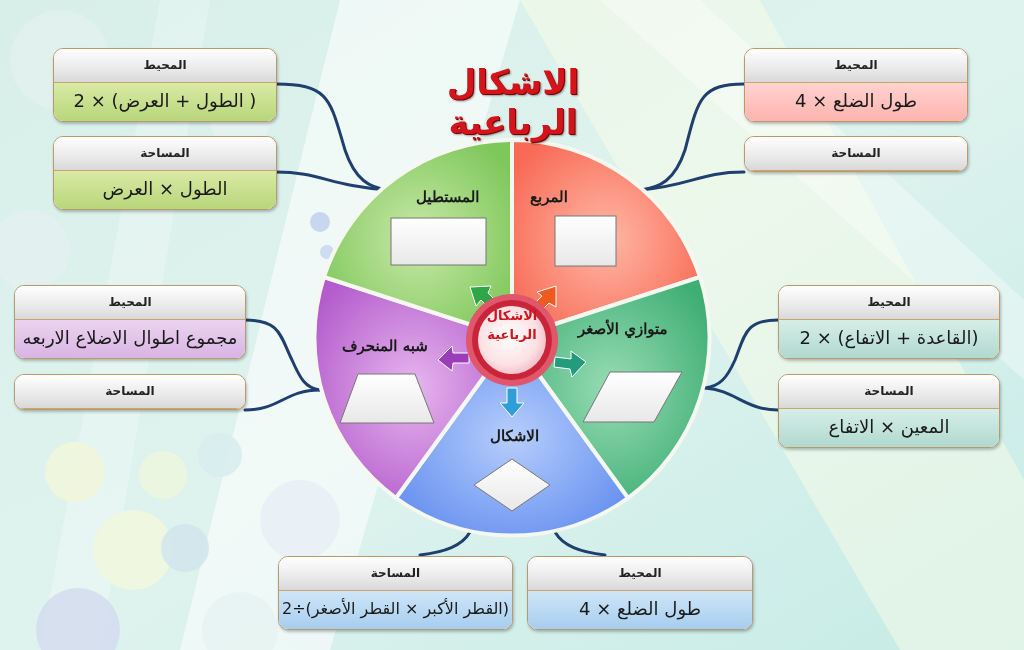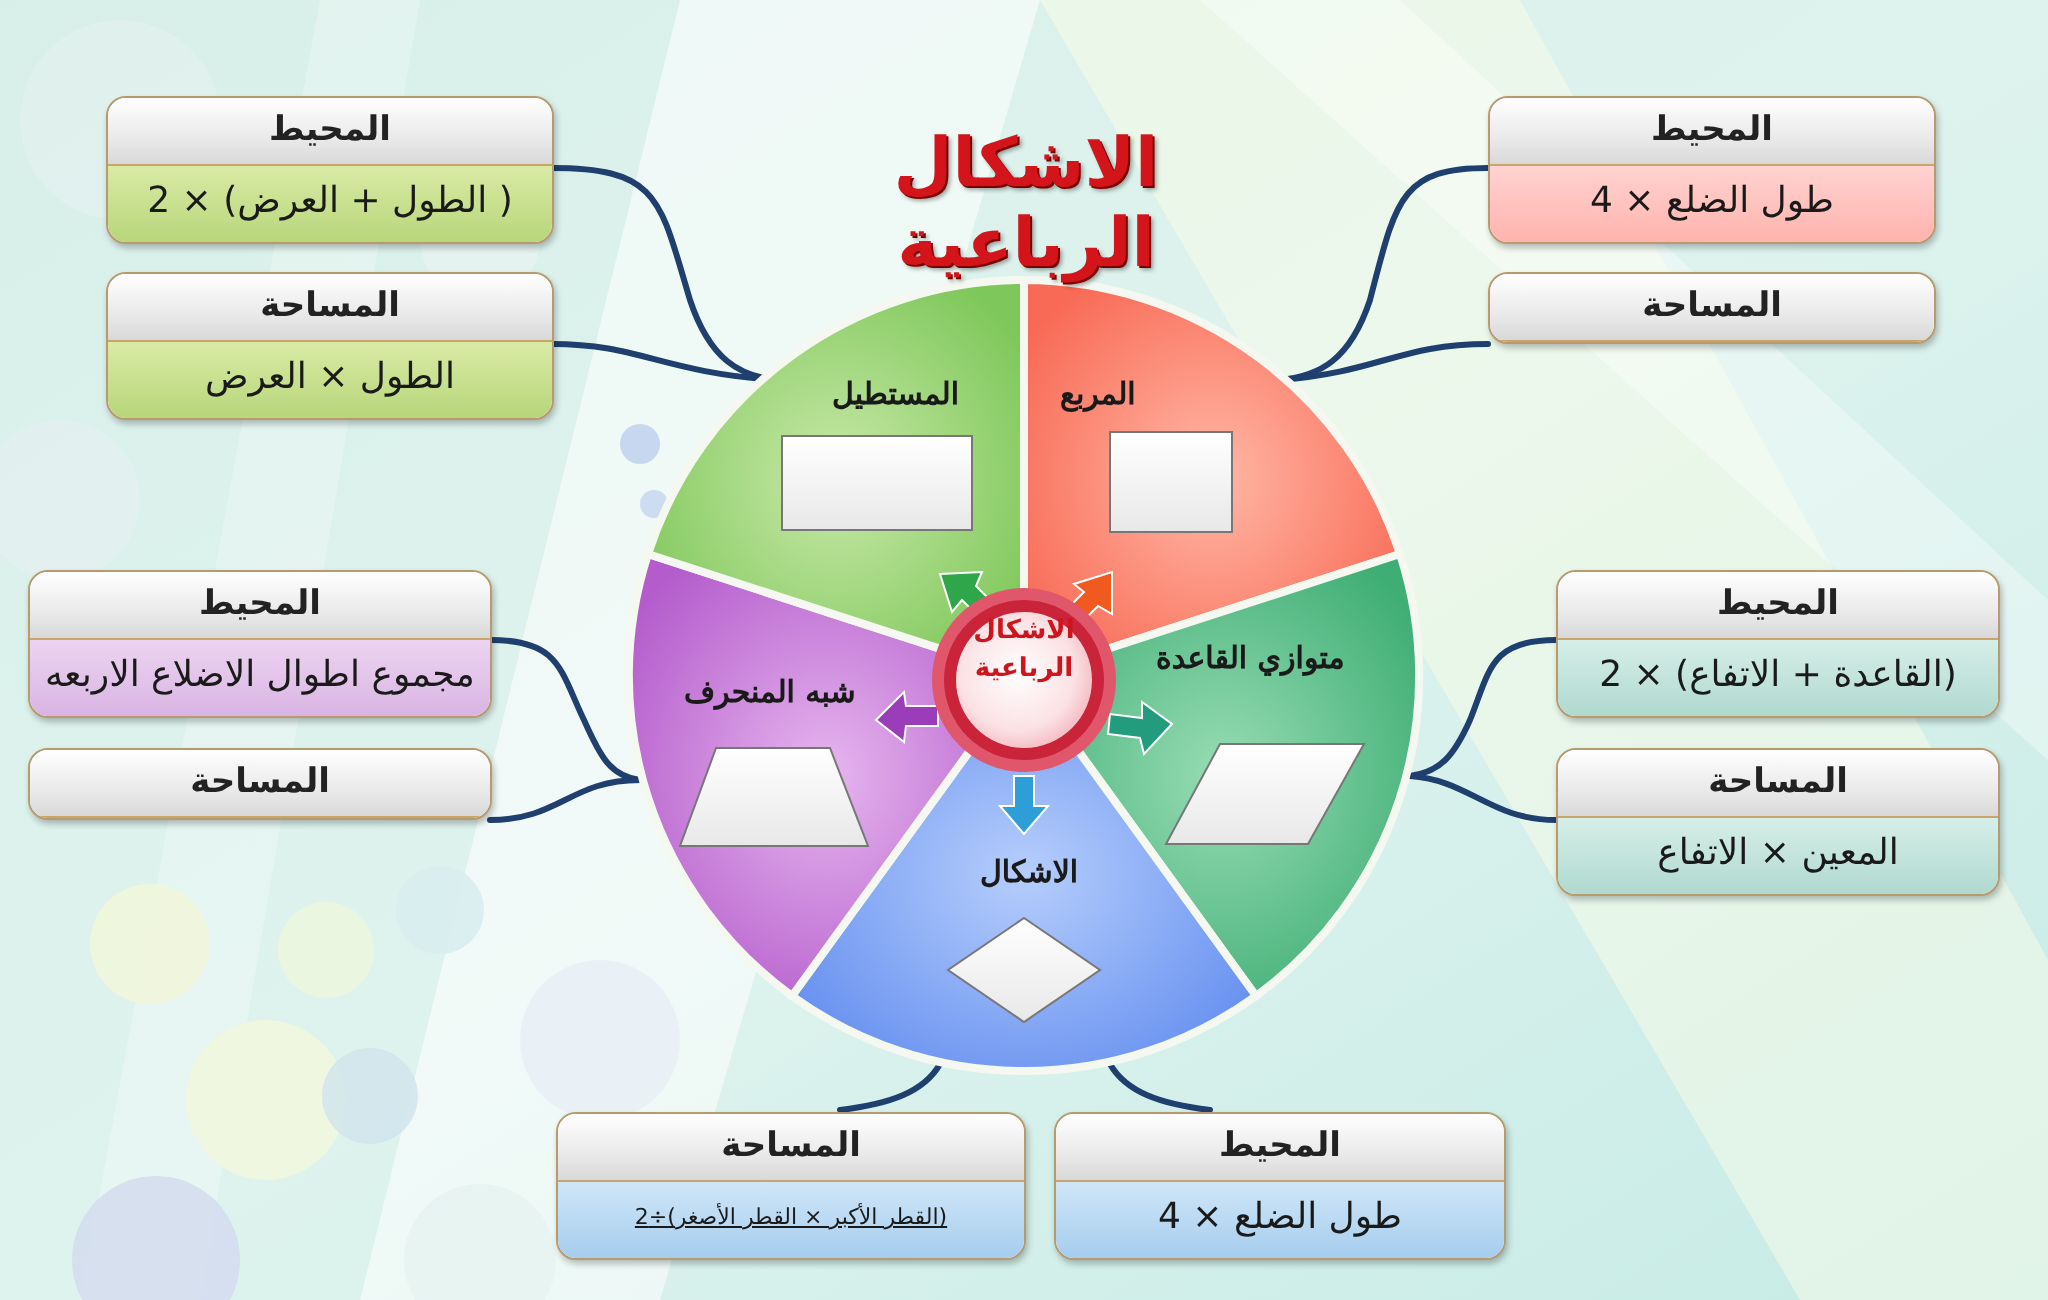--- a/index.html
+++ b/index.html
@@ -3,21 +3,21 @@
 <meta charset="utf-8">
 <style>
   html, body { margin:0; padding:0; }
   body { width:1024px; height:650px; overflow:hidden; position:relative;
     font-family: "DejaVu Sans", sans-serif; }
   .bg { position:absolute; inset:0; width:1024px; height:650px; }
   .card { position:absolute; border:1px solid #b89a6e; border-radius:10px;
     overflow:hidden; box-shadow: 1px 2px 3px rgba(0,0,0,0.25); background:#fff; }
   .card-head { height:33px; line-height:33px; text-align:center;
     background: linear-gradient(#ffffff, #e6e6e6 70%, #d8d8d8);
-    border-bottom:1px solid #c9a56a; font-size:17px; font-weight:bold; color:#222; direction:rtl; }
+    border-bottom:1px solid #c9a56a; font-size:12px; font-weight:bold; color:#222; direction:rtl; }
   .card-body { height:38px; line-height:36px; text-align:center; font-size:18px;
     color:#1a1a1a; direction:rtl; }
   .green-body { background: linear-gradient(#d9eaa5, #b8d67a); }
   .red-body { background: linear-gradient(#ffd3d0, #ffb3ae); }
   .purple-body { background: linear-gradient(#ecd4f0, #d9b4e3); }
   .teal-body { background: linear-gradient(#d6eee8, #b0d9cf); }
   .blue-body { background: linear-gradient(#cfe6f8, #a6cdee); }
   .title { position:absolute; left:388px; top:62px; width:250px; text-align:center;
     font-size:34px; font-weight:bold; color:#d4141b; direction:rtl;
     text-shadow: 1px 1px 0 #7a0000, 2px 2px 2px rgba(0,0,0,0.35); letter-spacing:0; }
@@ -137,21 +137,21 @@
 
 <div class="title">الاشكال الرباعية</div>
 
 <div class="hub-text">
   <div>الاشكال</div>
   <div>الرباعية</div>
 </div>
 
 <div class="seg-label" style="left:530px; top:188px;">المربع</div>
 <div class="seg-label" style="left:416px; top:188px;">المستطيل</div>
-<div class="seg-label" style="left:578px; top:320px;">متوازي القاعدة</div>
+<div class="seg-label" style="left:578px; top:320px;">متوازي الأصغر</div>
 <div class="seg-label" style="left:490px; top:427px;">الاشكال</div>
 <div class="seg-label" style="left:342px; top:337px;">شبه المنحرف</div>
 
 <div class="card" style="left:53px; top:48px; width:222px;">
   <div class="card-head">المحيط</div>
   <div class="card-body green-body">( الطول + العرض) × 2</div>
 </div>
 <div class="card" style="left:53px; top:136px; width:222px;">
   <div class="card-head">المساحة</div>
   <div class="card-body green-body">الطول × العرض</div>
@@ -177,18 +177,18 @@
   <div class="card-head">المحيط</div>
   <div class="card-body teal-body">(القاعدة + الاتفاع) × 2</div>
 </div>
 <div class="card" style="left:778px; top:374px; width:220px;">
   <div class="card-head">المساحة</div>
   <div class="card-body teal-body">المعين × الاتفاع</div>
 </div>
 
 <div class="card" style="left:278px; top:556px; width:233px;">
   <div class="card-head">المساحة</div>
-  <div class="card-body blue-body" style="font-size:11px;text-decoration:underline;">(القطر الأكبر × القطر الأصغر)÷2</div>
+  <div class="card-body blue-body" style="font-size:16px;">(القطر الأكبر × القطر الأصغر)÷2</div>
 </div>
 <div class="card" style="left:527px; top:556px; width:224px;">
   <div class="card-head">المحيط</div>
   <div class="card-body blue-body">طول الضلع × 4</div>
 </div>
 
 </body></html>

